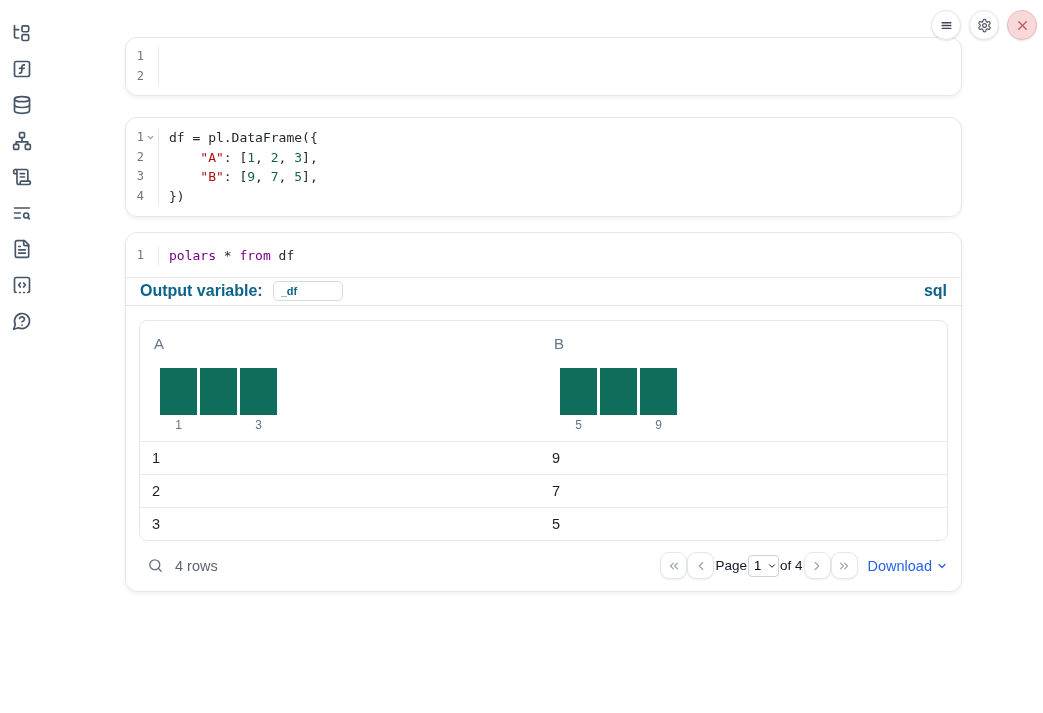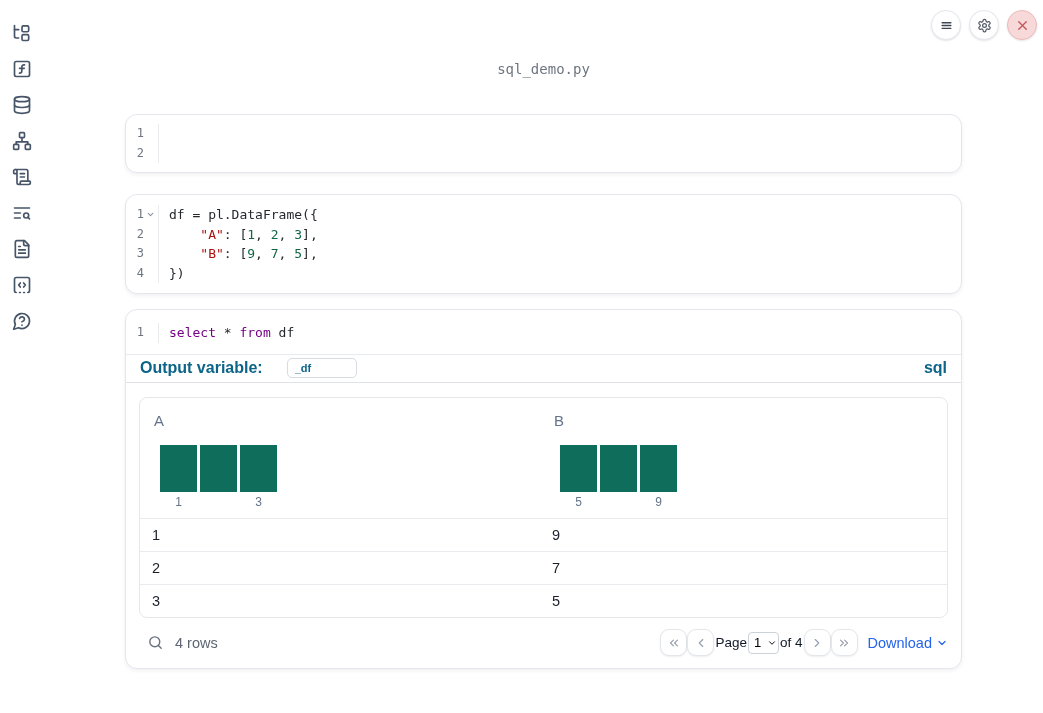--- a/index.html
+++ b/index.html
@@ -48,21 +48,21 @@
   .code-text { padding-left:10px; white-space:pre; color:#24292e; }
   .tok-kw { color:#770088; }
   .tok-str { color:#aa1111; }
   .tok-num { color:#116644; }
   .tok-pl { color:#24292e; }
 
   
   .ov-bar { height:29px; border-top:1px solid #e7eaee; border-bottom:1px solid #dfe3e8;
     display:flex; align-items:center; padding:0 14px; }
   .ov-label { font-size:16px; font-weight:700; color:#0c6488; }
-  .ov-input { margin-left:24px; width:70px; height:20px; border:1px solid #d7dbe0; border-radius:5px;
+  .ov-input { margin-left:10px; width:70px; height:20px; border:1px solid #d7dbe0; border-radius:5px;
     font-family:"Liberation Sans",sans-serif; font-weight:700; font-size:11px; color:#0c6488; padding:0 7px; outline:none; }
   .sql-badge { margin-left:auto; font-size:16px; font-weight:700; color:#0c6488; }
 
   
   .output-section { padding:14px 13px 0; }
   .dtable { border:1px solid #e5e7eb; border-radius:8px; overflow:hidden; }
   .thead { display:grid; grid-template-columns:400px 1fr; }
   .th { padding:14px 0 9px 14px; }
   .col-label { font-size:15px; color:#64748b; }
   .hist { display:flex; align-items:flex-end; gap:3px; height:47px; margin-top:16px; margin-left:6px; }
@@ -178,21 +178,20 @@
       <span>
         <svg viewBox="0 0 24 24" fill="none" stroke="currentColor" stroke-width="2.2" stroke-linecap="round">
           <path d="M18 6 6 18"></path>
           <path d="m6 6 12 12"></path>
         </svg>
       </span>
     </button>
 </div>
 
 <main class="main">
-  <div class="filename">sql_demo.py</div>
 
   <section class="cell cell-1">
     <div class="code-area">
         <div class="code-line">
           <span class="gutter">
             <span class="lnum">1</span>
             <span class="fold"></span>
           </span>
         </div>
         <div class="code-line">
@@ -241,21 +240,21 @@
       </div>
   </section>
 
   <section class="cell cell-3">
     <div class="code-area">
         <div class="code-line">
           <span class="gutter">
             <span class="lnum">1</span>
             <span class="fold"></span>
           </span>
-          <span class="code-text"><span class="tok-kw">select</span><span class="tok-pl"> * </span><span class="tok-kw">from</span><span class="tok-pl"> df</span></span>
+          <span class="code-text"><span class="tok-kw">polars</span><span class="tok-pl"> * </span><span class="tok-kw">from</span><span class="tok-pl"> df</span></span>
         </div>
       </div>
 
     <div class="ov-bar">
       <span class="ov-label">Output variable:</span>
       <input class="ov-input" value="_df" style="">
       <span class="sql-badge">sql</span>
     </div>
 
     <div class="output-section">

